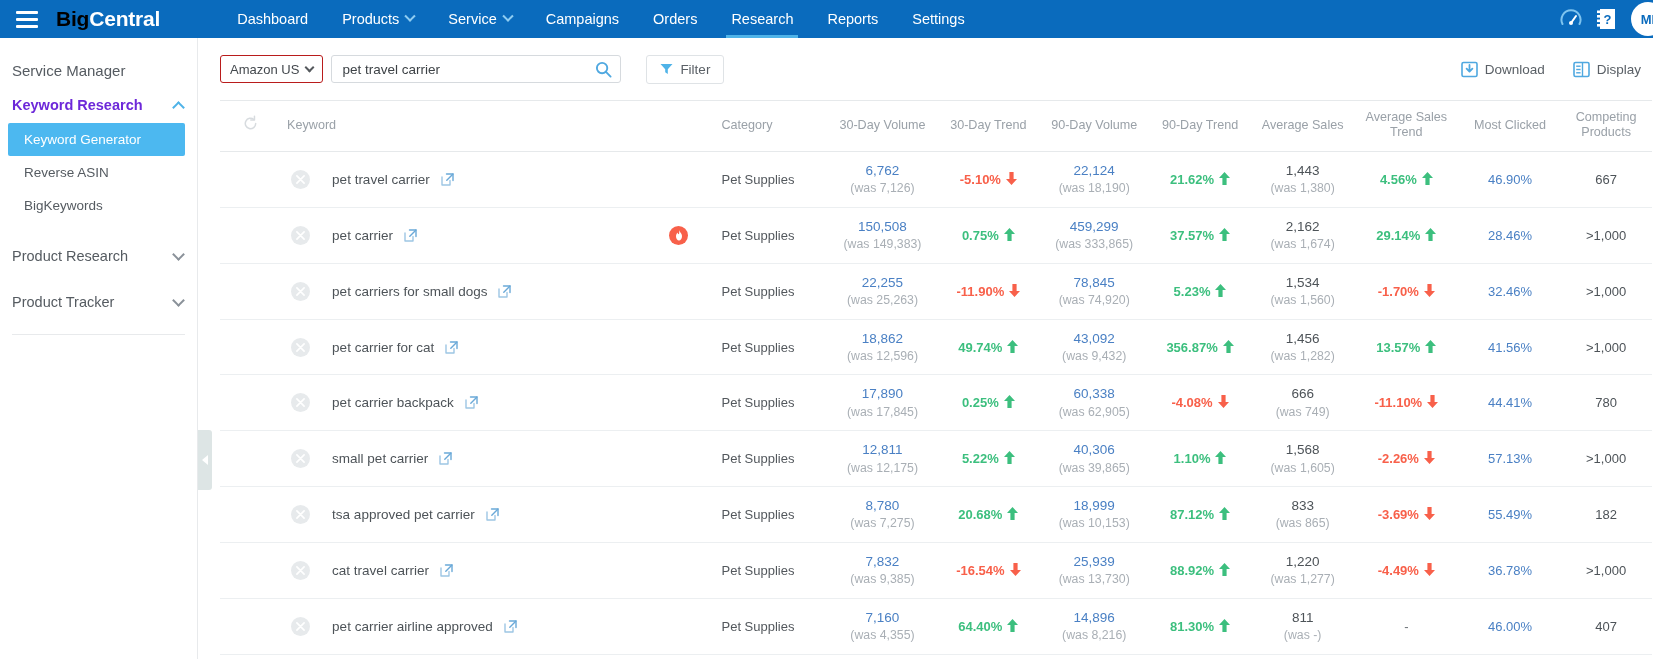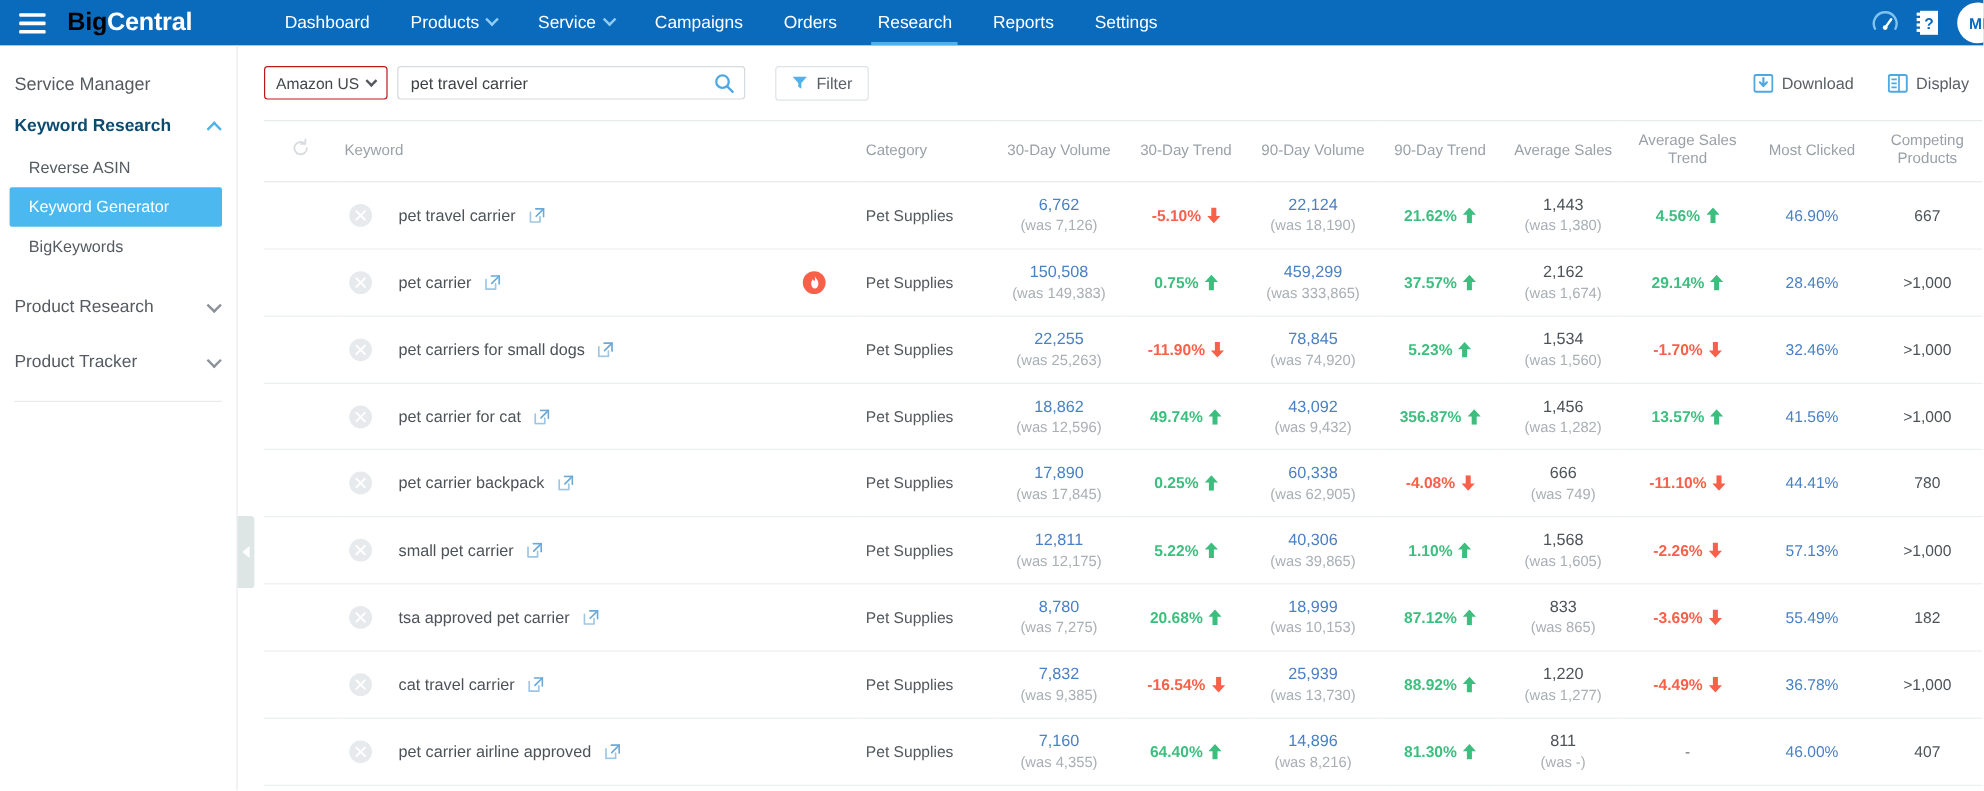--- a/index.html
+++ b/index.html
@@ -79,21 +79,21 @@
     border-right: 1px solid #e8eaec;
     padding-top: 16px;
     position: relative;
   }
   .sb-title {
     font-size: 15px; color: #555b61;
     padding: 8px 0 8px 12px;
   }
   .sb-group {
     font-size: 14.5px;
-    color: #0c4a6e;
+    color: #6d28d9;
     font-weight: bold;
     padding: 10px 14px 10px 12px;
     display: flex; align-items: center; justify-content: space-between;
     cursor: pointer;
   }
   .sb-group.collapsed { color: #555b61; font-weight: normal; }
   .chev {
     width: 9px; height: 9px;
     border-right: 2px solid #4fb3e8;
     border-bottom: 2px solid #4fb3e8;
@@ -241,21 +241,21 @@
     position: absolute; left: 382px;
     width: 19px; height: 19px; border-radius: 50%;
     background: #f8604a;
     display: flex; align-items: center; justify-content: center;
   }
   .flame svg { width: 10px; height: 11px; }
 
   .cat { color: #53585d; font-size: 13px; }
   .vol { color: #4a80c4; font-size: 13.5px; line-height: 1.35; }
   .was { color: #a9afb5; font-size: 12.3px; line-height: 1.35; }
-  .trend { font-weight: bold; font-size: 13px; display: inline-flex; align-items: center; gap: 5px; justify-content: center; }
+  .trend { font-weight: bold; font-size: 13px; display: inline-flex; gap: 5px; justify-content: center; }
   .trend.up { color: #3cbf7e; }
   .trend.down { color: #f8604a; }
   .trend .arrow { width: 11px; height: 13px; }
   .sales { color: #4d5358; font-size: 13.5px; line-height: 1.35; }
   .clicked { color: #4a80c4; font-size: 13px; }
   .comp { color: #4d5358; font-size: 13px; }
   .dash { color: #6d7378; font-size: 13px; }
 </style>
 </head>
 <body>
@@ -318,22 +318,22 @@
 
 <div class="body-wrap">
 
   <div class="sidebar">
     <div class="sb-title">Service Manager</div>
 
     <div class="sb-group">
       <span>Keyword Research</span>
       <span class="chev up"></span>
     </div>
+    <div class="sb-sub sel">Keyword Generator</div>
     <div class="sb-sub">Reverse ASIN</div>
-    <div class="sb-sub sel">Keyword Generator</div>
     <div class="sb-sub">BigKeywords</div>
 
     <div class="sb-group collapsed" style="margin-top:16px;">
       <span>Product Research</span>
       <span class="chev down"></span>
     </div>
     <div class="sb-group collapsed" style="margin-top:10px;">
       <span>Product Tracker</span>
       <span class="chev down"></span>
     </div>

